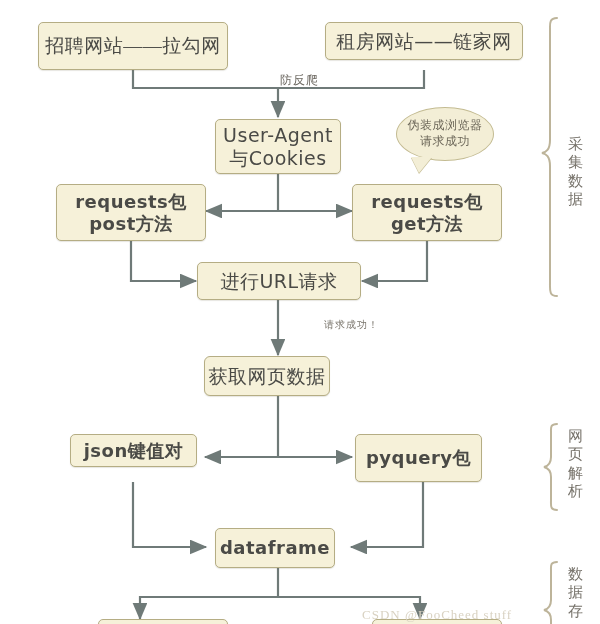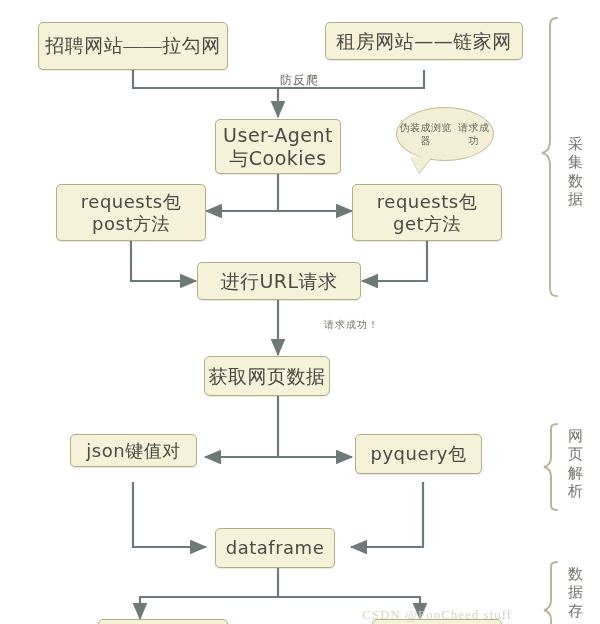--- a/index.html
+++ b/index.html
@@ -26,43 +26,43 @@
     justify-content:center;
     text-align:center;
     line-height:1.18;
     letter-spacing:0.5px;
     box-shadow:0 1px 1px rgba(120,115,90,.18);
   }
   .node span{display:block;white-space:nowrap;}
 
   .n-top{font-size:19px;}
   .n-mid{font-size:19px;}
-  .n-small{font-size:18px;}
+  .n-small{font-size:18px;font-weight:bold;}
 
   .edge-label{
     position:absolute;
     font-size:12px;
     color:#6e6a63;
     white-space:nowrap;
     letter-spacing:1px;
     margin-left:28px;
   }
   .edge-label.tiny{font-size:10px;color:#7a756c;}
 
   .bubble{
     position:absolute;
     background:#f3eed6;
     border:1.5px solid #c3bb92;
     border-radius:50%/50%;
     color:#6c6759;
-    font-size:10px;
+    font-size:12px;
     line-height:1.3;
     text-align:center;
     display:flex;
-    flex-direction:row;
+    flex-direction:column;
     align-items:center;
     justify-content:center;
     letter-spacing:.5px;
   }
   .bubble .tail{
     position:absolute;
     left:14px;bottom:-13px;
     width:0;height:0;
     border-left:8px solid transparent;
     border-right:13px solid transparent;
@@ -164,21 +164,21 @@
   </div>
 
   <div class="node n-mid" style="left:204px;top:356px;width:126px;height:40px;border-radius:6px;">
     <span>获取网页数据</span>
   </div>
 
   <div class="node n-small" style="left:70px;top:434px;width:127px;height:33px;">
     <span>json键值对</span>
   </div>
 
-  <div class="node n-small" style="left:355px;top:434px;width:127px;height:40px;">
+  <div class="node n-small" style="left:355px;top:434px;width:127px;height:48px;">
     <span>pyquery包</span>
   </div>
 
   <div class="node n-small" style="left:215px;top:528px;width:120px;height:40px;">
     <span>dataframe</span>
   </div>
 
   <div class="node n-small" style="left:98px;top:619px;width:130px;height:40px;"></div>
   <div class="node n-small" style="left:372px;top:619px;width:130px;height:40px;"></div>
 

